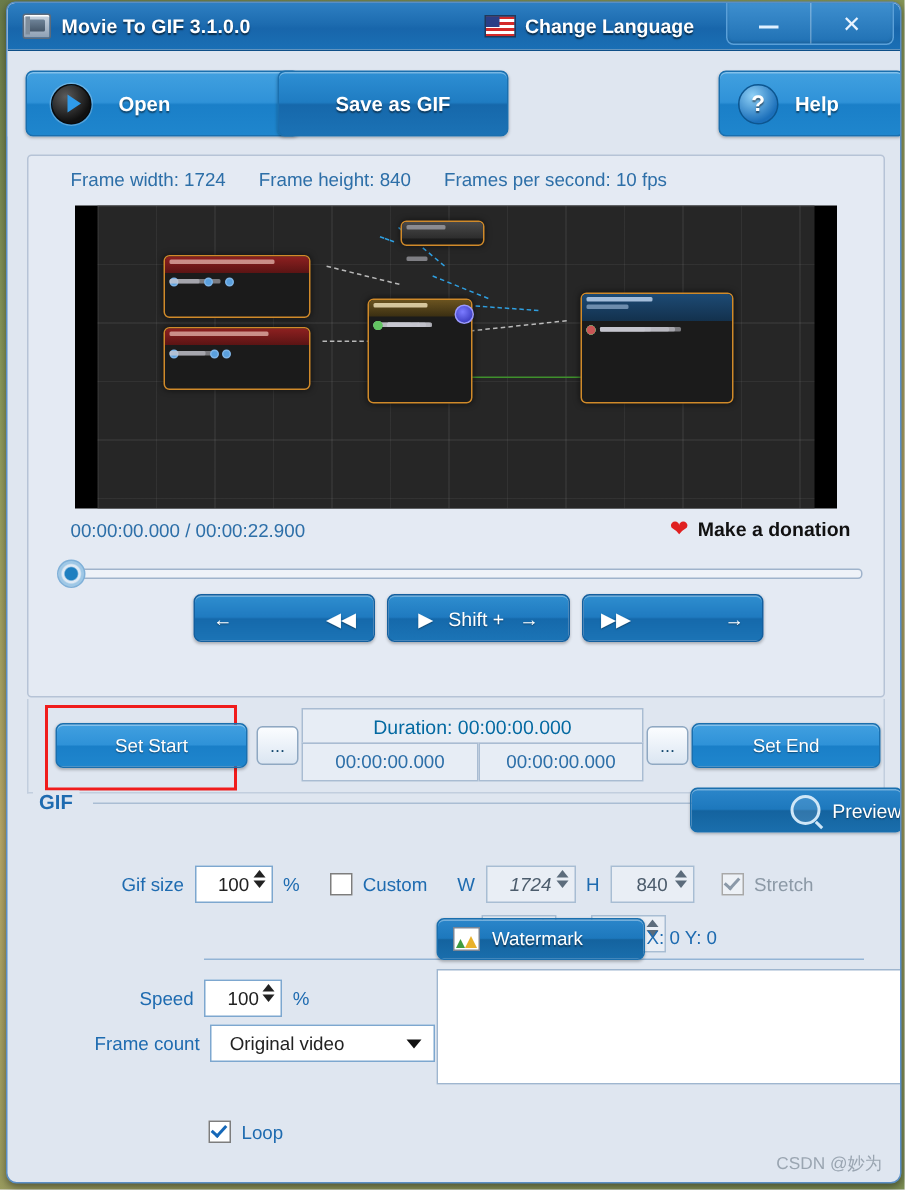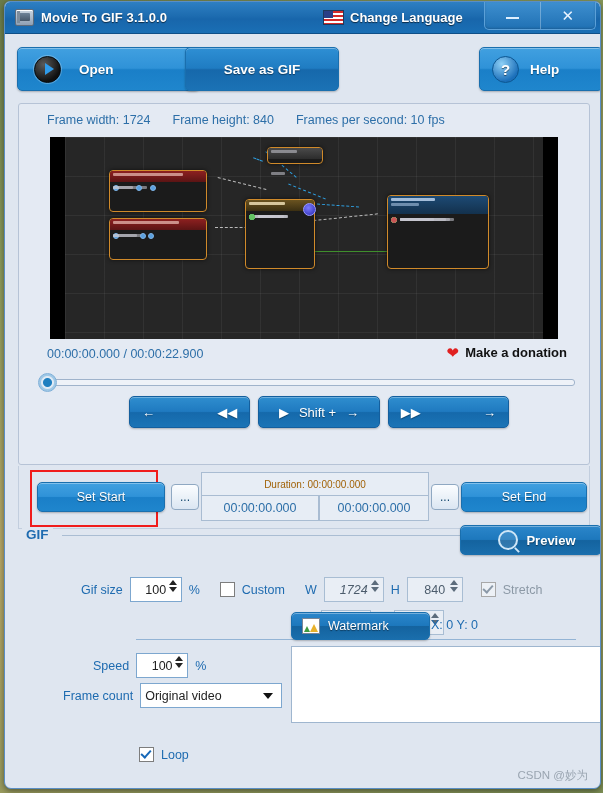--- a/index.html
+++ b/index.html
@@ -146,34 +146,34 @@
   .btn-setstart{position:absolute;left:18px;top:16px;width:126px;height:28px;font-size:12.5px;font-weight:normal;}
   .btn-setend{position:absolute;left:442px;top:16px;width:124px;height:28px;font-size:12.5px;font-weight:normal;}
   .dots{
     position:absolute;width:26px;height:24px;top:18px;border-radius:4px;font-size:12px;color:#14486e;
     background:linear-gradient(180deg,#fbfdff,#dbe6f2);border:1px solid #8fa8c2;
     display:flex;align-items:center;justify-content:center;cursor:pointer;
   }
   .dots.l{left:152px;} .dots.r{left:412px;}
   .durbox{
     position:absolute;left:182px;top:6px;width:226px;height:22px;
-    background:#e7edf5;border:1px solid #a9bcd2;color:#a16207;font-size:10px;
+    background:#e7edf5;border:1px solid #a9bcd2;color:#0369a1;font-size:13px;
     display:flex;align-items:center;justify-content:center;
   }
   .tbox{
     position:absolute;top:29px;height:24px;background:#e7edf5;border:1px solid #a9bcd2;
     color:#2d6fa8;font-size:12.5px;display:flex;align-items:center;justify-content:center;
   }
   .tbox.a{left:182px;width:116px;} .tbox.b{left:300px;width:108px;}
   
   .gifgroup{position:absolute;left:13px;top:534px;width:570px;height:236px;}
   .glabel{position:absolute;left:4px;top:-9px;color:#1e6bb0;font-size:13.5px;font-weight:bold;background:#dfe6f0;padding:0 4px;}
   .gline{position:absolute;left:44px;top:-1px;width:404px;height:1px;background:#aabdd3;}
-  .btn-preview{position:absolute;left:442px;top:-11px;width:128px;height:28px;gap:8px;justify-content:center;padding-left:12px;
-    background:linear-gradient(180deg,#2b86ca 0%,#1d78bd 48%,#14639f 52%,#1a6eac 100%);font-weight:bold;font-size:13px;}
+  .btn-preview{position:absolute;left:442px;top:-11px;width:128px;height:28px;gap:8px;justify-content:flex-end;padding-left:12px;
+    background:linear-gradient(180deg,#2b86ca 0%,#1d78bd 48%,#14639f 52%,#1a6eac 100%);font-weight:normal;font-size:13px;}
   .ic-mag{width:16px;height:16px;border-radius:50%;border:2px solid #cfe6f7;position:relative;flex:none;background:rgba(255,255,255,.12);}
   .ic-mag:after{content:"";position:absolute;right:-4px;bottom:-3px;width:6px;height:2px;background:#cfe6f7;transform:rotate(45deg);}
   .fieldlabel{color:#1e6bb0;font-size:12.5px;}
   .spin{
     position:relative;height:23px;background:#fff;border:1px solid #7da7cf;
     display:flex;align-items:center;justify-content:center;color:#222;font-size:12.5px;
   }
   .spin.dim{background:#e9eef5;color:#4c5c6c;border-color:#a8bdd3;}
   .spin .arrows{position:absolute;right:4px;top:2px;display:flex;flex-direction:column;gap:2px;}
   .spin .arrows i{display:block;width:0;height:0;border-left:4px solid transparent;border-right:4px solid transparent;}
@@ -185,21 +185,21 @@
   .cbox.dim{background:#edf1f6;border-color:#a8a8a8;}
   .cbox.on:after{
     content:"";position:absolute;left:3px;top:0px;width:4px;height:8px;
     border:solid #1668b8;border-width:0 2px 2px 0;transform:rotate(42deg);
   }
   .cbox.dim.on:after{border-color:#8b99a8;}
   .row{position:absolute;display:flex;align-items:center;}
   .hr-sep{position:absolute;left:118px;top:103px;width:440px;height:1px;background:#93b4d5;}
   .sel{
     height:23px;background:#fff;border:1px solid #7da7cf;color:#222;font-size:12.5px;
-    display:flex;align-items:center;padding-left:4px;position:relative;cursor:pointer;
+    display:flex;align-items:center;padding-left:12px;position:relative;cursor:pointer;
   }
   .sel .car{position:absolute;right:8px;width:0;height:0;border-left:5px solid transparent;border-right:5px solid transparent;border-top:6px solid #111;}
   .btn-wm{
     position:absolute;left:273px;top:76px;width:127px;height:26px;gap:8px;justify-content:flex-start;padding-left:10px;
     font-weight:normal;font-size:12.5px;
     background:linear-gradient(180deg,#2b86ca 0%,#1d78bd 48%,#14639f 52%,#1a6eac 100%);
   }
   .ic-img{width:16px;height:14px;background:#fff;border:1px solid #7a8696;position:relative;flex:none;overflow:hidden;}
   .ic-img:before{content:"";position:absolute;left:1px;bottom:1px;width:6px;height:6px;background:#3f9b3f;
     clip-path:polygon(0 100%,50% 0,100% 100%);}

